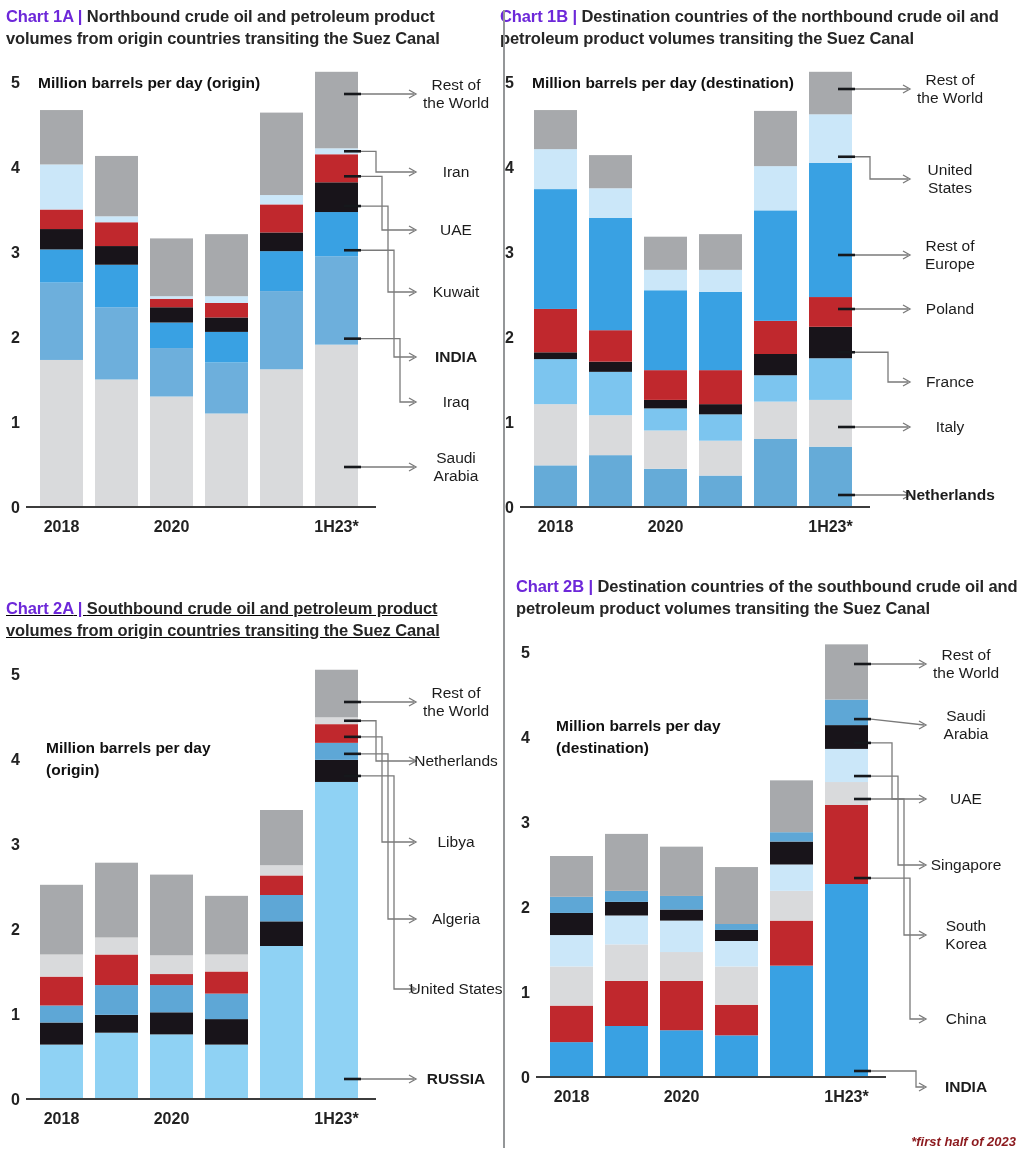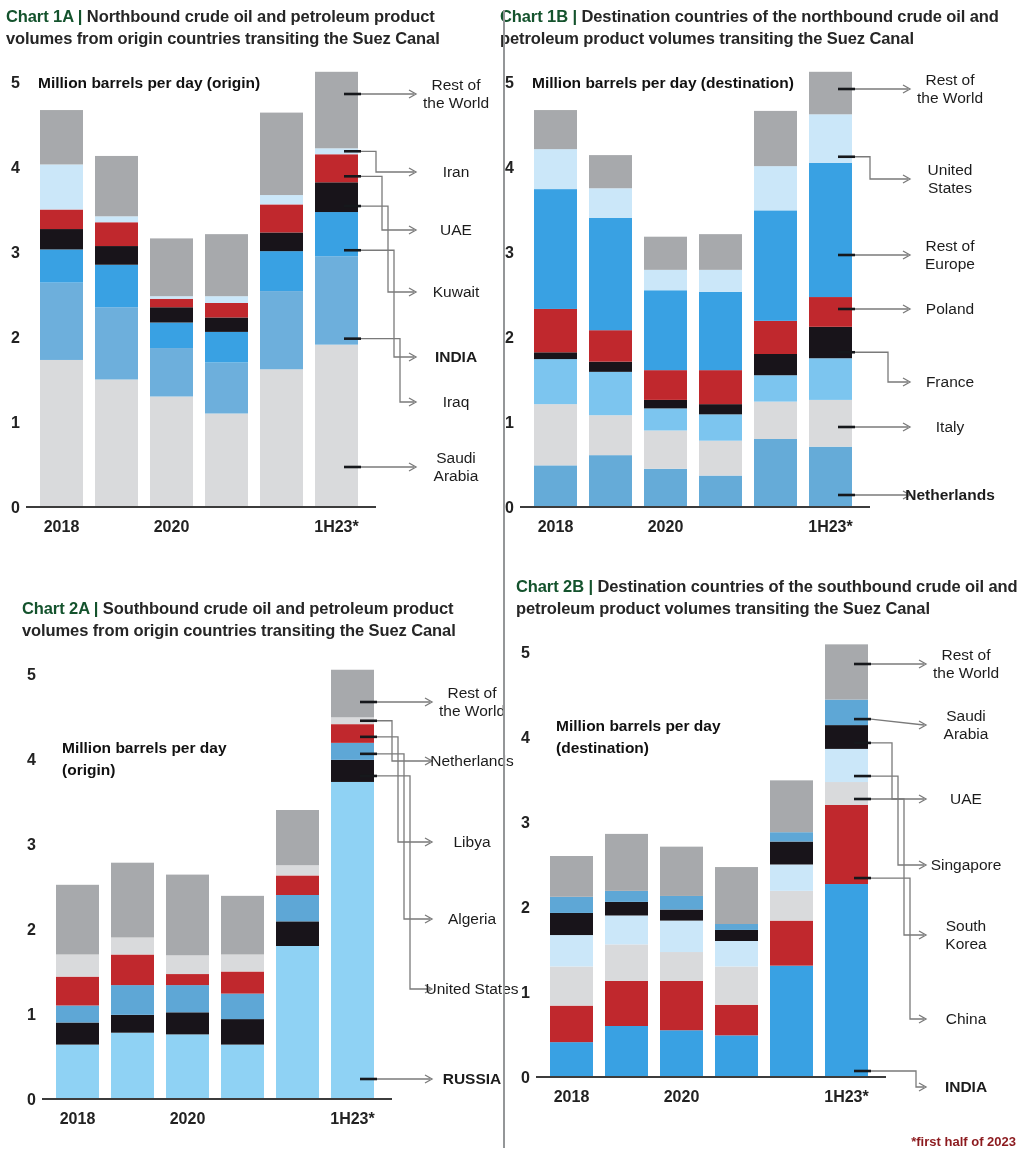--- a/index.html
+++ b/index.html
@@ -1,33 +1,33 @@
 <!DOCTYPE html>
 <html><head>
 <meta charset="utf-8">
 <style>
   html,body{margin:0;padding:0;background:#ffffff;}
   body{width:1024px;height:1160px;position:relative;overflow:hidden;
        font-family:"Liberation Sans",sans-serif;}
   .quad{position:absolute;}
   .chart-title{font-size:16.5px;font-weight:700;color:#262626;line-height:1.32;
                letter-spacing:-0.1px;padding-left:4px;}
-  .title-prefix,.title-sep{color:#14532d;text-align:center;}
+  .title-prefix,.title-sep{color:#6d28d9;text-align:center;}
   .plot{position:absolute;left:0;top:56px;}
   svg text{font-family:"Liberation Sans",sans-serif;}
   .tick{font-size:16px;fill:#222;text-anchor:end;font-weight:600;}
   .xtick{font-size:16px;fill:#222;font-weight:600;}
   .ylab{font-size:15.5px;fill:#111;font-weight:700;}
   .alabel{font-size:15.5px;fill:#1c1c1c;}
   .alabel.bold{font-weight:700;}
   .leader{stroke:#7a7a7a;fill:none;stroke-width:1.3px;}
   .dash{stroke:#16181c;stroke-width:2.6px;}
   .axis{stroke:#3c3c3c;stroke-width:2px;}
   .divider{position:absolute;background:#949698;}
-  .footnote{position:absolute;font-size:13px;font-weight:700;
+  .footnote{position:absolute;font-size:13px;font-style:italic;font-weight:700;
             color:#8c1a1e;right:8px;top:1134px;}
 </style>
 </head>
 <body>
 
 <div class="quad" style="left:2px;top:6px;width:500px;height:588px;">
   <div class="chart-title" style="width:474px;">
     <span class="title-prefix">Chart 1A</span><span class="title-sep"> | </span><span>Northbound crude oil and petroleum product volumes from origin countries transiting the Suez Canal</span>
   </div>
   <svg id="plot-1a" class="plot" width="512" height="482" viewBox="0 0 512 482">
@@ -215,21 +215,21 @@
         <path d="M407 361 L414 365 L407 369" class="leader"></path>
         <text x="454" text-anchor="middle" class="alabel" y="370">Italy</text>
         <line x1="342" y1="433" x2="359" y2="433" class="dash"></line>
         <path d="M359 433 L412 433" class="leader"></path>
         <path d="M407 429 L414 433 L407 437" class="leader"></path>
         <text x="454" text-anchor="middle" class="alabel bold" y="438">Netherlands</text>
       </g>
     </svg>
 </div>
 
-<div class="quad" style="left:18px;top:598px;width:500px;height:560px;">
+<div class="quad" style="left:2px;top:598px;width:500px;height:560px;text-decoration:underline;">
   <div class="chart-title" style="width:474px;">
     <span class="title-prefix">Chart 2A</span><span class="title-sep"> | </span><span>Southbound crude oil and petroleum product volumes from origin countries transiting the Suez Canal</span>
   </div>
   <svg id="plot-2a" class="plot" width="512" height="482" viewBox="0 0 512 482">
       <g>
         <rect x="38" y="390.6" width="43" height="54.4" fill="#8fd2f4"></rect>
         <rect x="93" y="378.7" width="43" height="66.3" fill="#8fd2f4"></rect>
         <rect x="148" y="380.4" width="43" height="64.6" fill="#8fd2f4"></rect>
         <rect x="203" y="390.6" width="43" height="54.4" fill="#8fd2f4"></rect>
         <rect x="258" y="292" width="43" height="153" fill="#8fd2f4"></rect>

